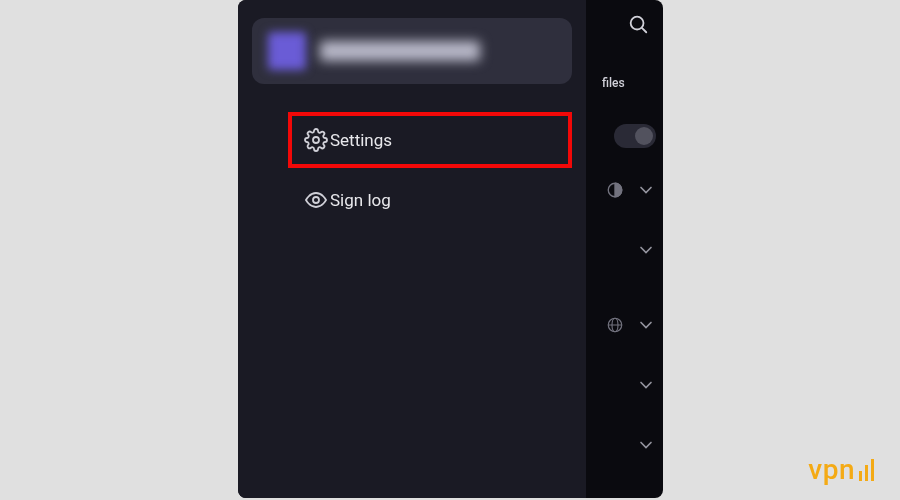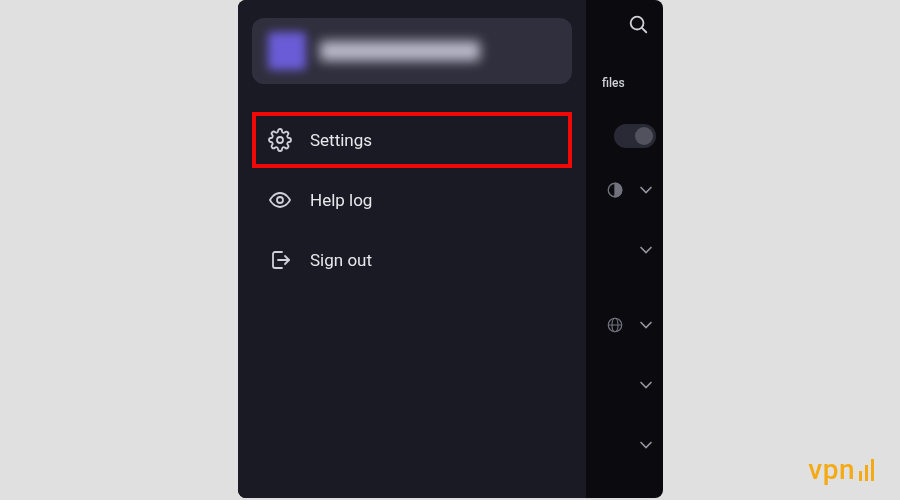--- a/index.html
+++ b/index.html
@@ -55,27 +55,28 @@
     }
     .menu {
       display: flex;
       flex-direction: column;
       gap: 8px;
       padding: 0 4px;
     }
     .menu-item {
       display: flex;
       align-items: center;
-      gap: 18px;
+      gap: 2px;
       padding: 14px 12px;
       color: #e8e8ec;
       font-size: 17px;
       font-weight: 400;
       cursor: pointer;
       position: relative;
+      margin-left: 36px;
     }
     .menu-item .icon {
       width: 24px;
       height: 24px;
       display: flex;
       align-items: center;
       justify-content: center;
       flex-shrink: 0;
     }
     .menu-item .icon svg { stroke: #d0d0d8; }
@@ -248,35 +249,25 @@
       </div>
 
 
       <div class="menu-item">
         <span class="icon">
           <svg width="24" height="24" viewBox="0 0 24 24" fill="none" stroke-width="1.8" stroke-linecap="round">
               <path d="M2 12s3.5-7 10-7 10 7 10 7-3.5 7-10 7S2 12 2 12z"></path>
               <circle cx="12" cy="12" r="3"></circle>
             </svg>
         </span>
-        <span>Help log</span>
+        <span>Sign log</span>
       </div>
 
 
 
-      <div class="menu-item">
-        <span class="icon">
-          <svg width="24" height="24" viewBox="0 0 24 24" fill="none" stroke-width="1.8" stroke-linecap="round" stroke-linejoin="round">
-              <path d="M14 4H7a2 2 0 0 0-2 2v12a2 2 0 0 0 2 2h7"></path>
-              <polyline points="17 16 21 12 17 8"></polyline>
-              <line x1="21" y1="12" x2="10" y2="12"></line>
-            </svg>
-        </span>
-        <span>Sign out</span>
-      </div>
 
     </div>
   </div>
 </div>
 
 <div class="watermark">
   <span class="vpn">vpn</span>
   <span class="bars">
       <span></span>
       <span></span>

